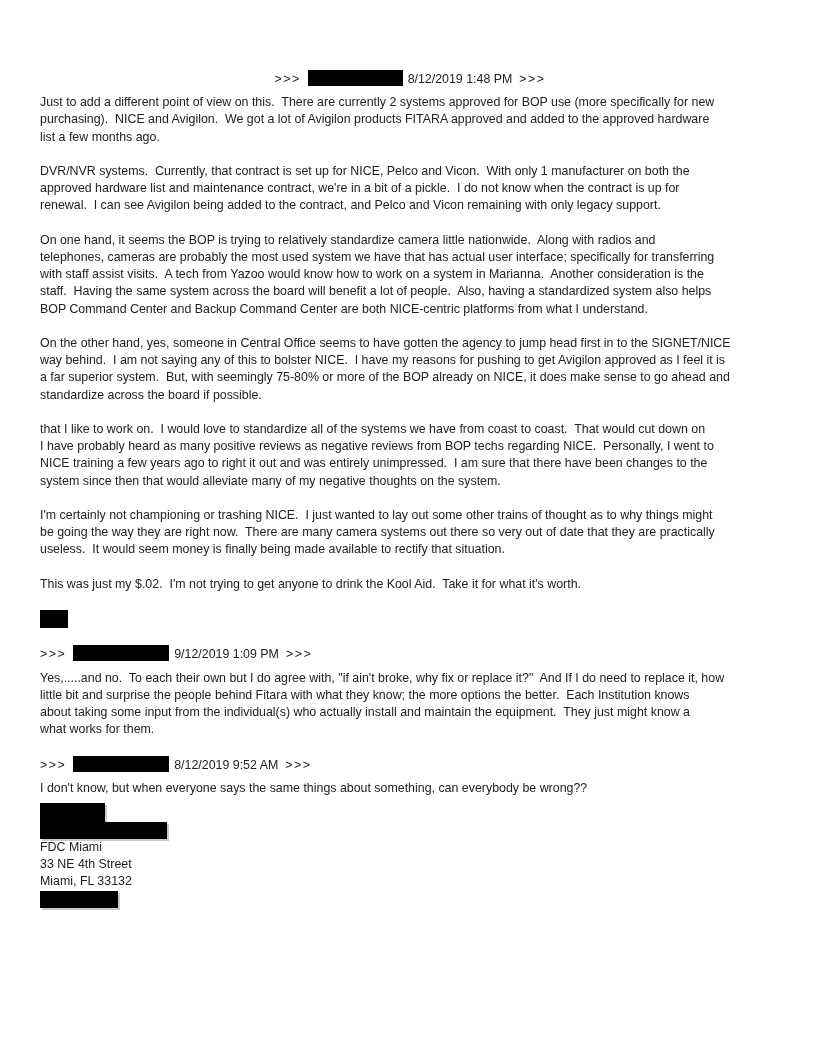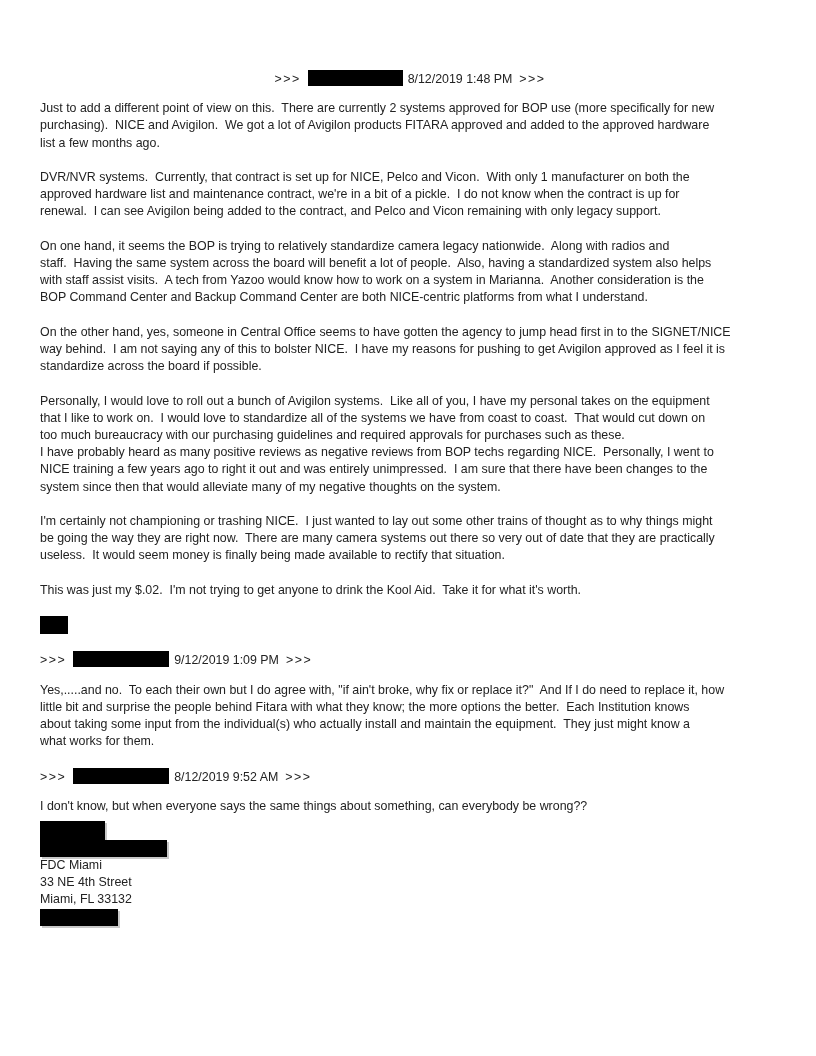--- a/index.html
+++ b/index.html
@@ -14,21 +14,21 @@
     width: 816px;
     height: 1056px;
     padding: 70px 36px 0 40px;
     font-family: "Liberation Sans", sans-serif;
     font-size: 12.4px;
     line-height: 17.2px;
     color: #222222;
   }
   .block { margin-top: 17.2px; }
   .block:first-child { margin-top: 0; }
-  .hdr + .para { margin-top: 12px; }
+  .hdr + .para { margin-top: 6px; }
   .hdr.center { text-align: center; }
   .hdr .pre, .hdr .suf { letter-spacing: 1.5px; white-space: pre; }
   .hdr .dt { white-space: pre; margin-left: 5px; }
   .hdr .suf { margin-left: 7px; }
   .line { white-space: pre; }
   .redact {
     background: #000000;
     display: inline-block;
   }
   .redact.inline {
@@ -50,34 +50,34 @@
         <div class="line">Just to add a different point of view on this.  There are currently 2 systems approved for BOP use (more specifically for new</div>
         <div class="line">purchasing).  NICE and Avigilon.  We got a lot of Avigilon products FITARA approved and added to the approved hardware</div>
         <div class="line">list a few months ago.</div>
       </div>
       <div class="para block">
         <div class="line">DVR/NVR systems.  Currently, that contract is set up for NICE, Pelco and Vicon.  With only 1 manufacturer on both the</div>
         <div class="line">approved hardware list and maintenance contract, we're in a bit of a pickle.  I do not know when the contract is up for</div>
         <div class="line">renewal.  I can see Avigilon being added to the contract, and Pelco and Vicon remaining with only legacy support.</div>
       </div>
       <div class="para block">
-        <div class="line">On one hand, it seems the BOP is trying to relatively standardize camera legacy nationwide.  Along with radios and</div>
+        <div class="line">On one hand, it seems the BOP is trying to relatively standardize camera little nationwide.  Along with radios and</div>
+        <div class="line">telephones, cameras are probably the most used system we have that has actual user interface; specifically for transferring</div>
+        <div class="line">with staff assist visits.  A tech from Yazoo would know how to work on a system in Marianna.  Another consideration is the</div>
         <div class="line">staff.  Having the same system across the board will benefit a lot of people.  Also, having a standardized system also helps</div>
-        <div class="line">with staff assist visits.  A tech from Yazoo would know how to work on a system in Marianna.  Another consideration is the</div>
         <div class="line">BOP Command Center and Backup Command Center are both NICE-centric platforms from what I understand.</div>
       </div>
       <div class="para block">
         <div class="line">On the other hand, yes, someone in Central Office seems to have gotten the agency to jump head first in to the SIGNET/NICE</div>
         <div class="line">way behind.  I am not saying any of this to bolster NICE.  I have my reasons for pushing to get Avigilon approved as I feel it is</div>
+        <div class="line">a far superior system.  But, with seemingly 75-80% or more of the BOP already on NICE, it does make sense to go ahead and</div>
         <div class="line">standardize across the board if possible.</div>
       </div>
       <div class="para block">
-        <div class="line">Personally, I would love to roll out a bunch of Avigilon systems.  Like all of you, I have my personal takes on the equipment</div>
         <div class="line">that I like to work on.  I would love to standardize all of the systems we have from coast to coast.  That would cut down on</div>
-        <div class="line">too much bureaucracy with our purchasing guidelines and required approvals for purchases such as these.</div>
         <div class="line">I have probably heard as many positive reviews as negative reviews from BOP techs regarding NICE.  Personally, I went to</div>
         <div class="line">NICE training a few years ago to right it out and was entirely unimpressed.  I am sure that there have been changes to the</div>
         <div class="line">system since then that would alleviate many of my negative thoughts on the system.</div>
       </div>
       <div class="para block">
         <div class="line">I'm certainly not championing or trashing NICE.  I just wanted to lay out some other trains of thought as to why things might</div>
         <div class="line">be going the way they are right now.  There are many camera systems out there so very out of date that they are practically</div>
         <div class="line">useless.  It would seem money is finally being made available to rectify that situation.</div>
       </div>
       <div class="para block">

